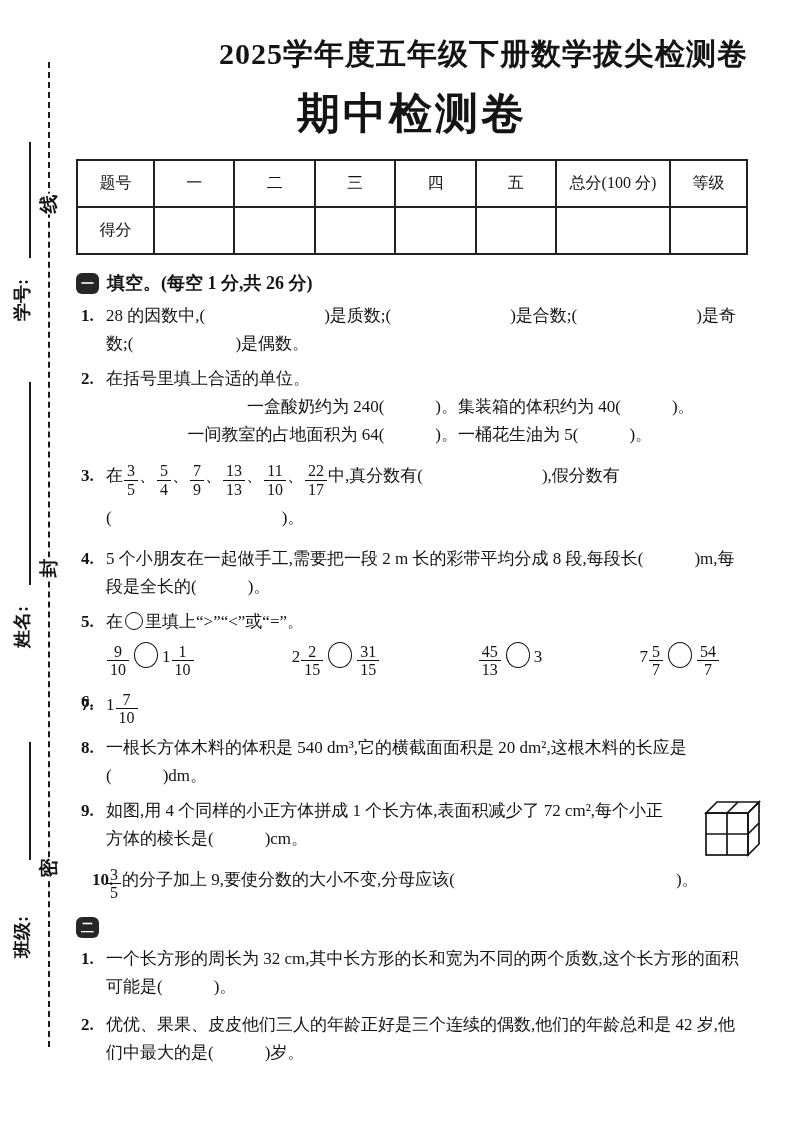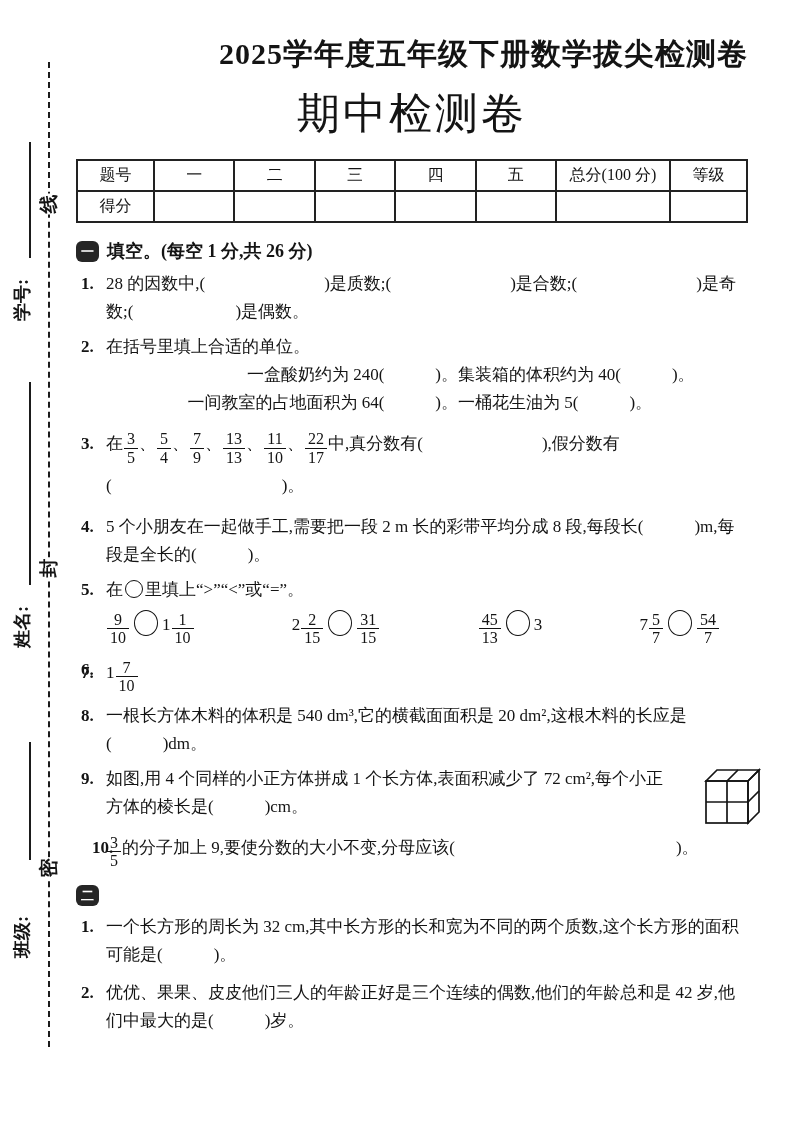--- a/index.html
+++ b/index.html
@@ -11,23 +11,23 @@
   
   .dash-line { position:absolute; left:48px; top:62px; height:985px; width:0; border-left:2px dashed #1b1b1b; }
   .seal-char { position:absolute; left:49px; font-size:19px; font-weight:700; background:#fff; padding:3px 1px;
                transform:translate(-50%,-50%) rotate(-90deg); }
   .field-line { position:absolute; left:29px; width:0; border-left:2px solid #1b1b1b; }
   .vlabel { position:absolute; left:22px; font-size:18px; font-weight:700; white-space:nowrap;
             transform:translate(-50%,-50%) rotate(-90deg); }
   
   .content { position:absolute; left:76px; top:34px; width:672px; }
   .title { font-size:30px; font-weight:700; text-align:right; margin:0; letter-spacing:1px; }
-  .subtitle { font-size:43px; font-weight:400; text-align:center; margin:10px 0 16px; letter-spacing:3px; }
+  .subtitle { font-size:43px; font-weight:700; text-align:center; margin:10px 0 16px; letter-spacing:3px; }
   table.score { width:100%; border-collapse:collapse; table-layout:fixed; font-size:16px; }
-  table.score td { border:2px solid #222; height:29px; text-align:center; padding:0; font-weight:400; }
+  table.score td { border:2px solid #222; height:29px; text-align:center; padding:8px; font-weight:400; }
   .sec-head { display:flex; align-items:center; gap:8px; margin:16px 0 4px; font-weight:700; font-size:18px; }
   .sec-icon { display:inline-block; width:23px; height:21px; background:#262626; color:#fff; border-radius:6px;
               text-align:center; line-height:21px; font-size:13px; font-weight:700; flex:0 0 auto; }
   .q { position:relative; padding-left:30px; font-size:17px; line-height:28px; margin-top:7px; }
   .qno { position:absolute; left:5px; top:0; font-weight:700; }
   .qno.wide { left:16px; }
   .cols { display:flex; }
   .colL { width:352px; flex:0 0 auto;text-align:right; }
   .frac { display:inline-block; vertical-align:-0.85em; text-align:center; line-height:1.08; font-size:16px; margin:0 1px; }
   .frac .fn { display:block; border-bottom:1.4px solid #111; padding:0 3px; }

